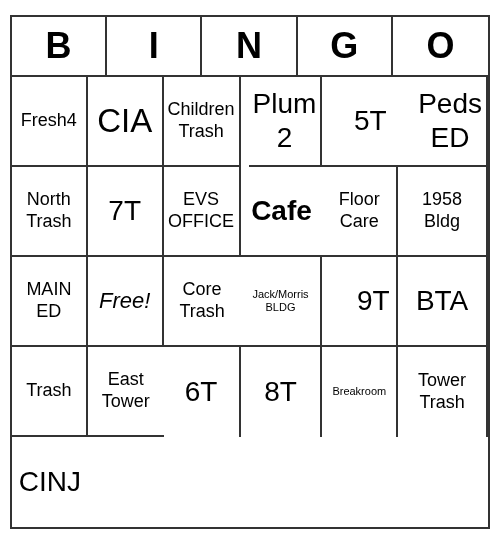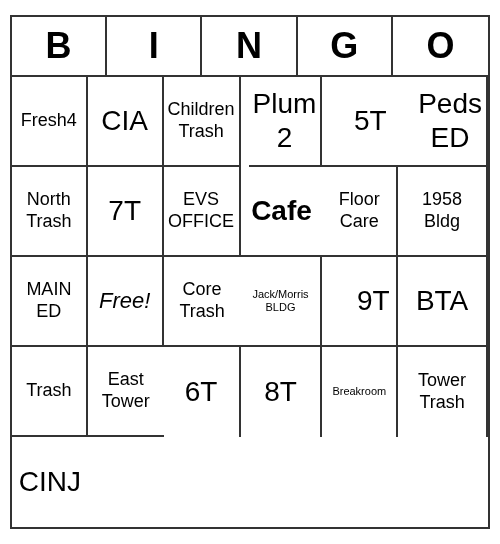--- a/index.html
+++ b/index.html
@@ -67,21 +67,21 @@
 <div class="bingo-card">
   <div class="bingo-header">
   <div class="bingo-header-cell">B</div>
       <div class="bingo-header-cell">I</div>
       <div class="bingo-header-cell">N</div>
       <div class="bingo-header-cell">G</div>
       <div class="bingo-header-cell">O</div>
     </div>
   <div class="bingo-grid">
   <div class="bingo-cell">Fresh4</div>
-      <div class="bingo-cell" style="font-size: 28px; font-weight: normal;">CIA</div>
+      <div class="bingo-cell" style="font-size: 33px; font-weight: normal;">CIA</div>
       <div class="bingo-cell">Children<br>Trash</div>
       <div class="bingo-cell" style="font-size: 28px; font-weight: normal; margin-left: 8px;">Plum 2</div>
       <div class="bingo-cell" style="font-size: 28px; font-weight: normal; padding-left: 24px;">5T</div>
       <div class="bingo-cell" style="font-size: 28px; font-weight: normal; padding-left: 20px;">Peds ED</div>
       <div class="bingo-cell">North<br>Trash</div>
       <div class="bingo-cell" style="font-size: 28px; font-weight: normal;">7T</div>
       <div class="bingo-cell">EVS<br>OFFICE</div>
       <div class="bingo-cell" style="font-size: 28px; font-weight: bold; text-align: center;">Cafe</div>
       <div class="bingo-cell">Floor<br>Care</div>
       <div class="bingo-cell">1958<br>Bldg</div>

